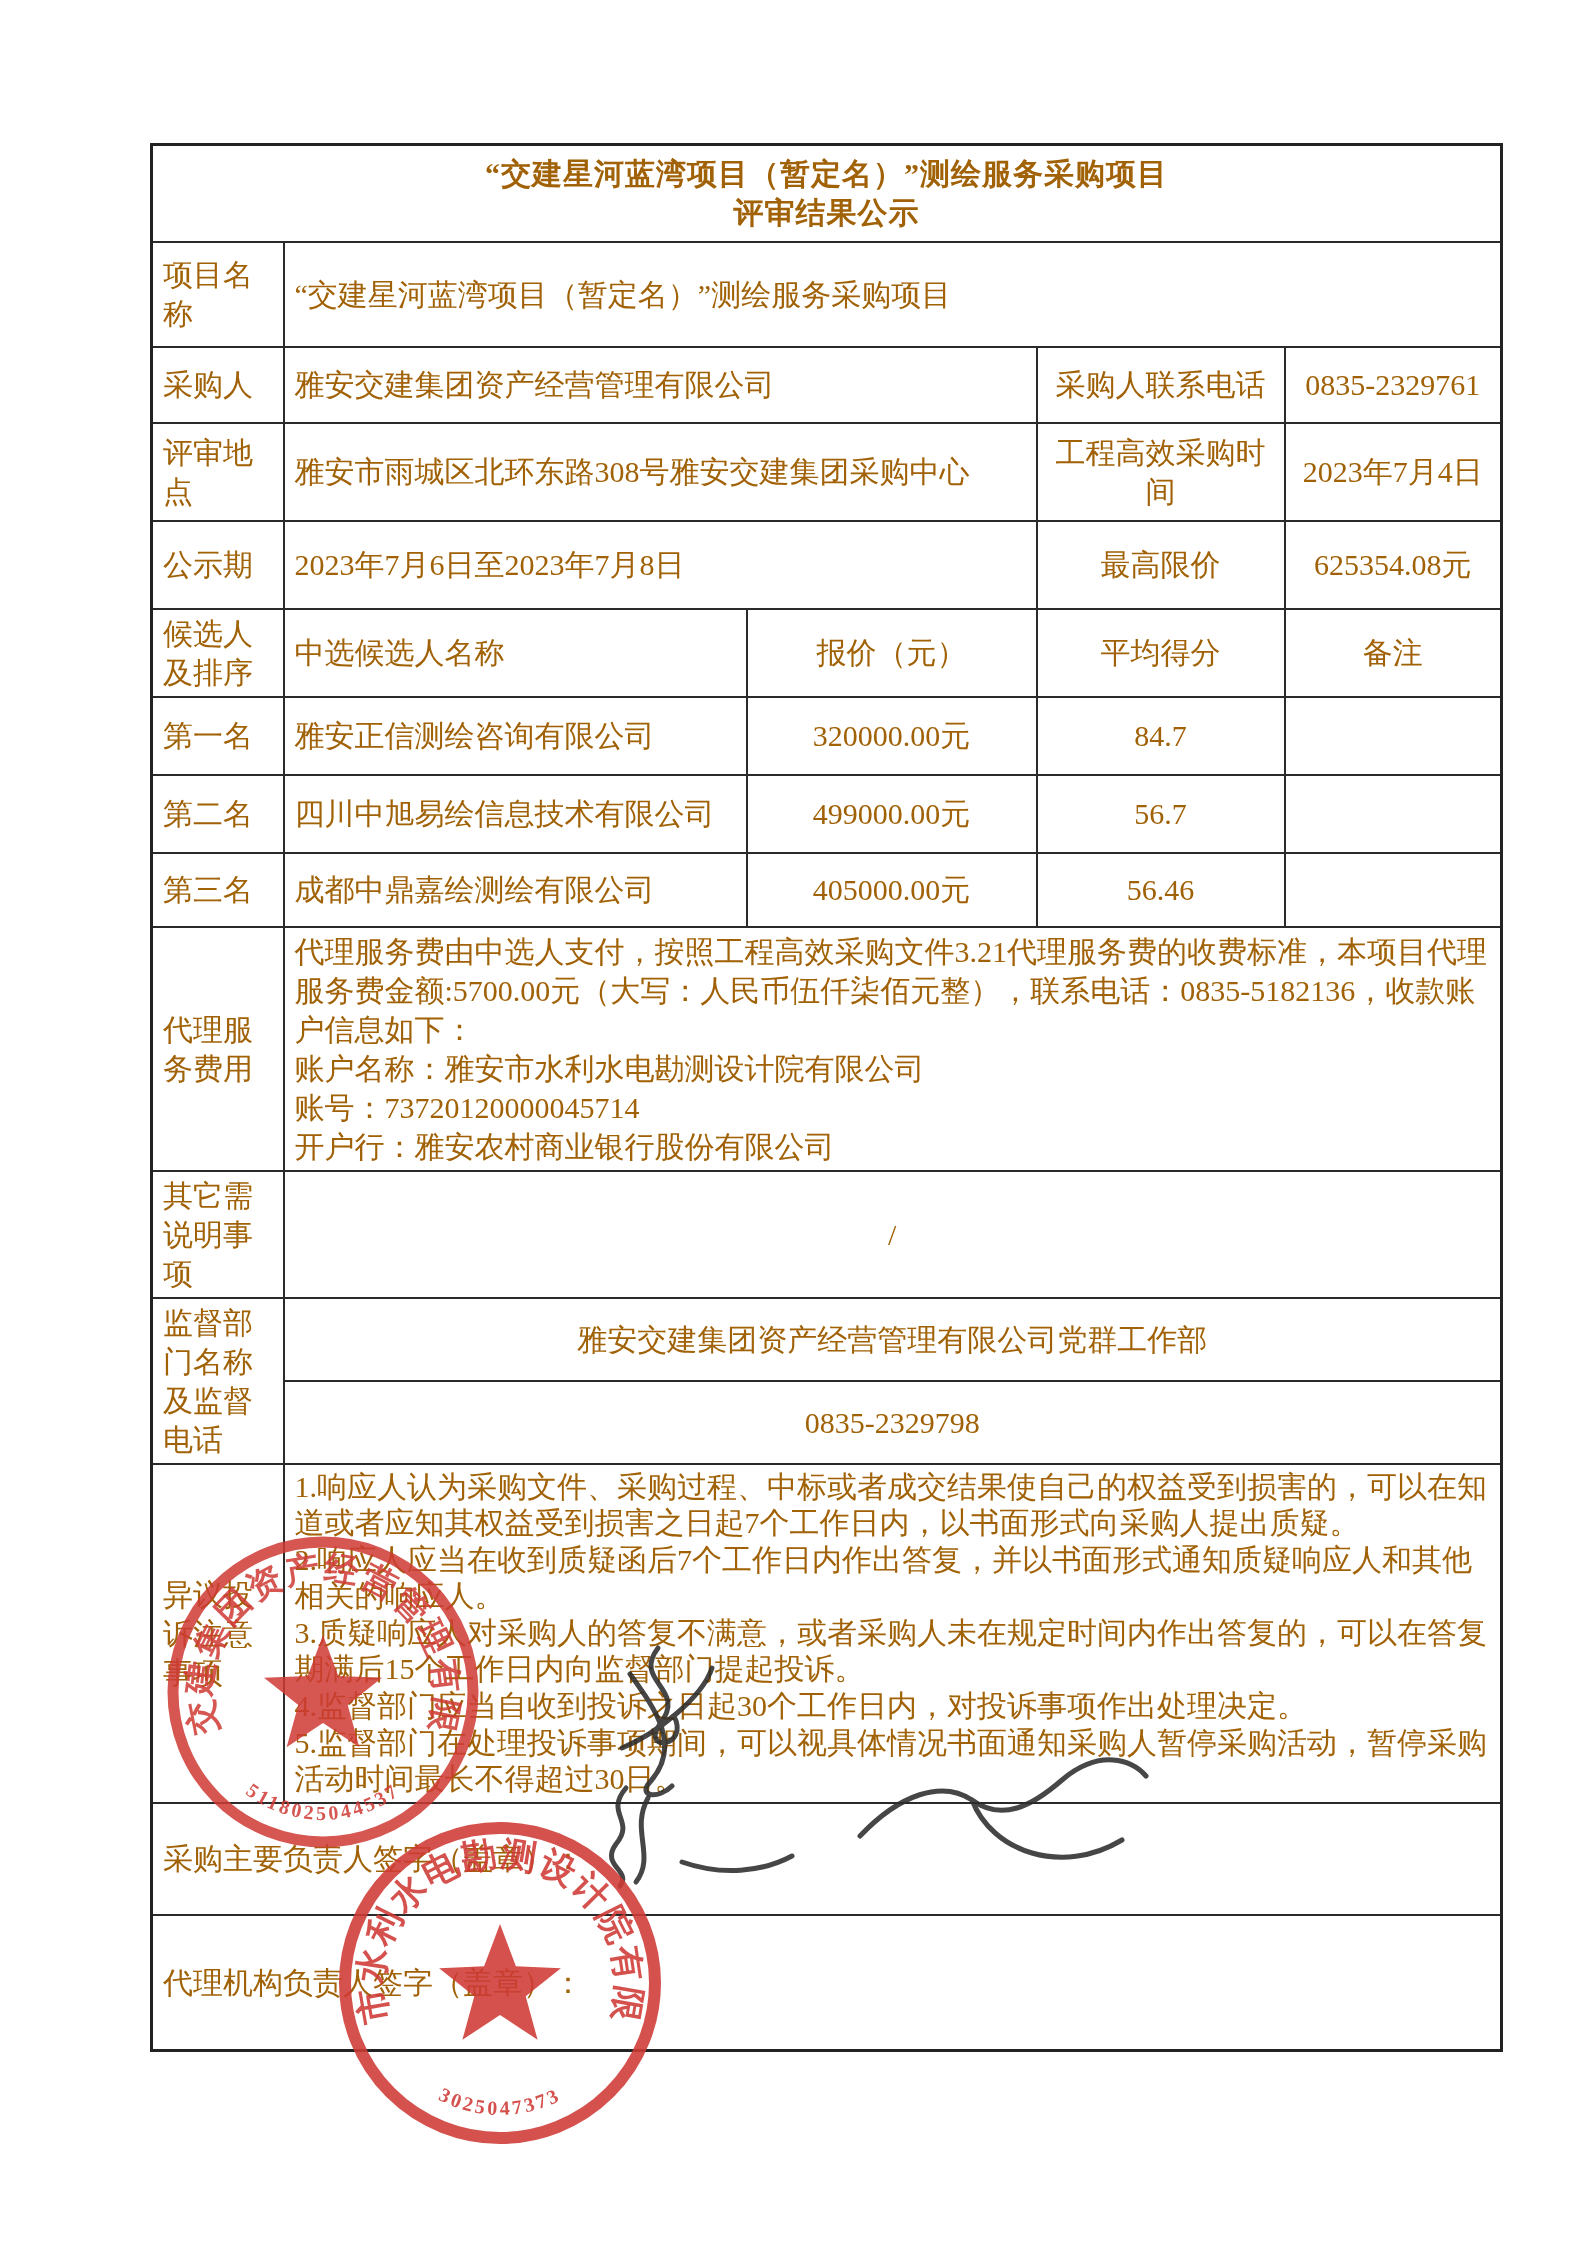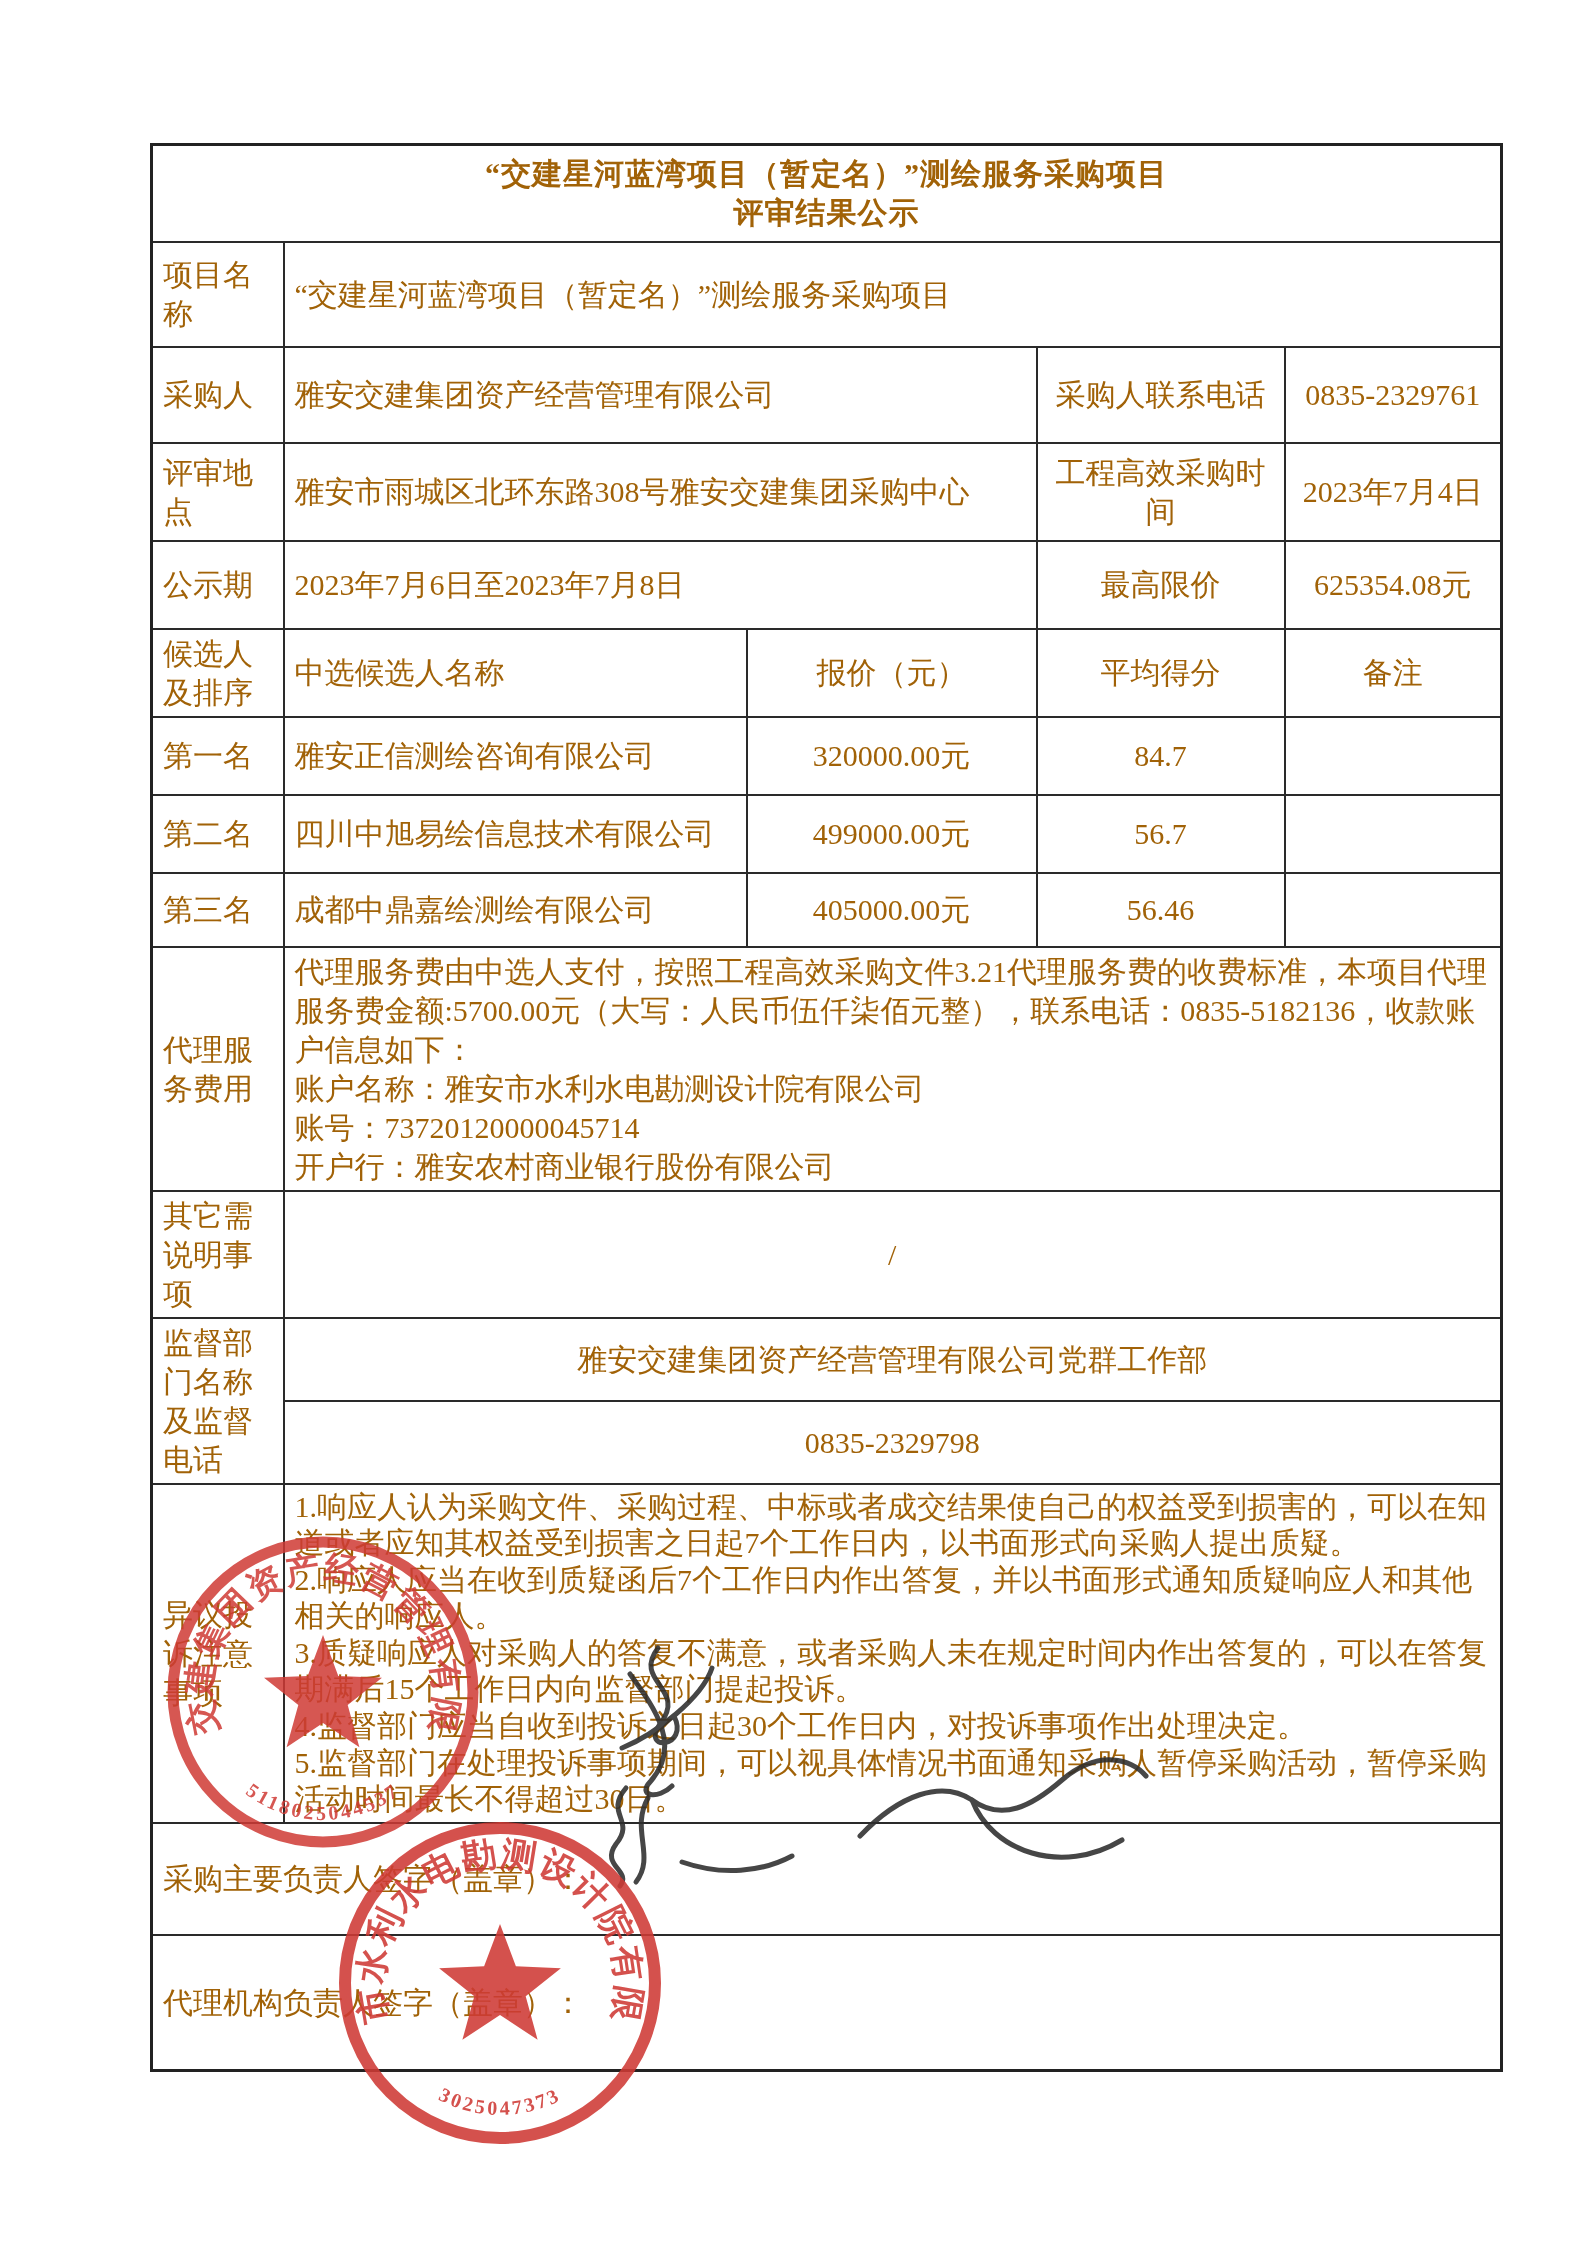--- a/index.html
+++ b/index.html
@@ -32,21 +32,21 @@
     font-size:40px;
     font-weight:bold;
     letter-spacing:1px;
     line-height:1.3;
   }
   td.lab{padding-left:8px;padding-right:4px;}
   td.ctr{text-align:center;}
   td.pre{white-space:pre-wrap;line-height:1.23;font-size:29.5px;padding-left:14px;}
   tr.r-title{height:97px;}
   tr.r-project{height:105px;}
-  tr.r-purchaser{height:96px;margin-top:12px;}
+  tr.r-purchaser{height:76px;margin-top:12px;}
   tr.r-review{height:98px;}
   tr.r-publicity{height:88px;}
   tr.r-chead{height:72px;}
   tr.r-c1{height:78px;}
   tr.r-c2{height:78px;}
   tr.r-c3{height:74px;}
   tr.r-agency{height:228px;}
   tr.r-other{height:88px;}
   tr.r-sup1{height:73px;}
   tr.r-sup2{height:73px;}

